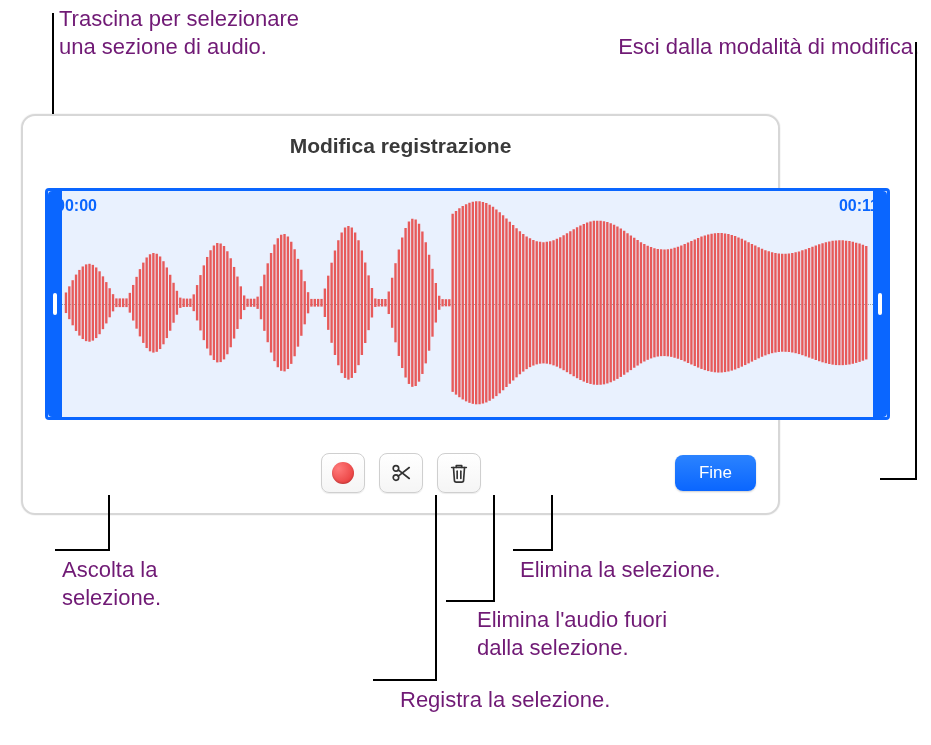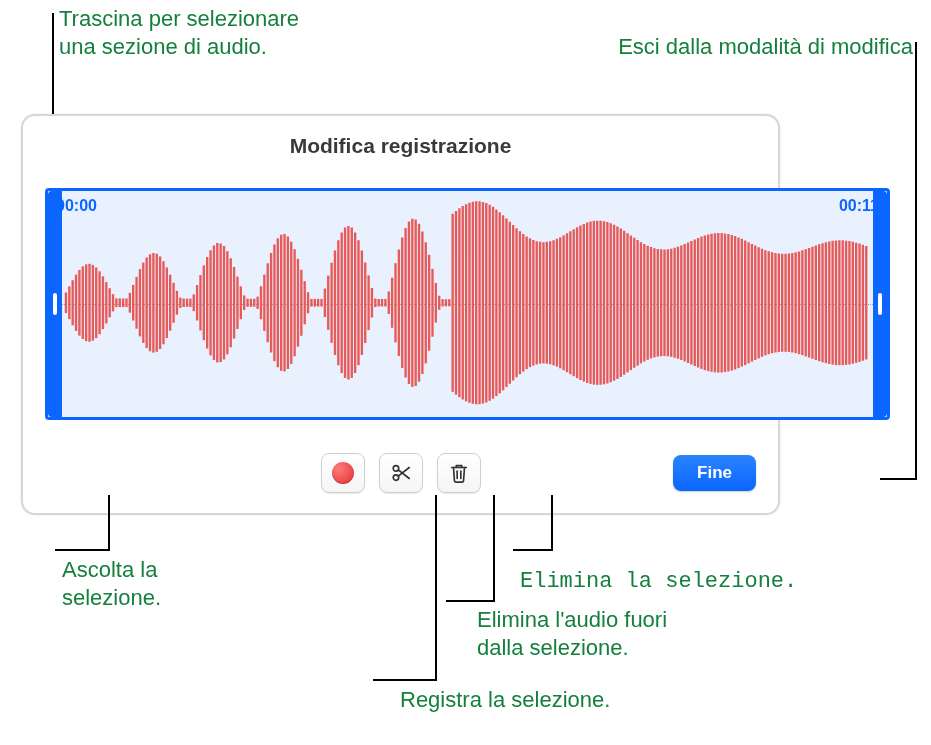--- a/index.html
+++ b/index.html
@@ -8,21 +8,21 @@
     font-family: -apple-system, "Helvetica Neue", Helvetica, Arial, sans-serif;
     background: #fff;
     width: 931px;
     height: 745px;
     position: relative;
     overflow: hidden;
   }
   .callout {
     position: absolute;
     font-size: 22px;
-    color: #15803d;
+    color: #701a75;
     line-height: 1.25;
   }
   .callout-line {
     position: absolute;
     background: #000;
   }
   .editor-panel {
     position: absolute;
     left: 21px;
     top: 114px;
@@ -130,21 +130,21 @@
     display: flex;
     gap: 14px;
   }
   .done-btn {
     margin-left: auto;
     background: linear-gradient(#2b83ff, #0a66ff);
     border: none;
     color: #fff;
     padding: 0 24px;
     font-size: 17px;
-    font-weight: 700;
+    font-weight: 400;
     height: 36px;
     border-radius: 8px;
     box-shadow: 0 1px 2px rgba(0,0,0,0.2);
   }
   .record-dot {
     width: 22px;
     height: 22px;
     border-radius: 50%;
     background: radial-gradient(circle at 30% 30%, #ff7a7a, #e43030);
     box-shadow: inset 0 -1px 2px rgba(0,0,0,0.2);
@@ -464,21 +464,21 @@
     <div class="btn done-btn">Fine</div>
   </div>
 
 </div>
 
 <div class="callout" style="left:62px; top:556px; white-space:pre;">Ascolta la
 selezione.</div>
 <div class="callout-line" style="left:108px; top:495px; width:2px; height:56px;"></div>
 <div class="callout-line" style="left:55px; top:549px; width:55px; height:2px;"></div>
 
-<div class="callout" style="left:520px; top:568px;font-family:Liberation Mono, monospace;">Elimina la selezione.</div>
+<div class="callout" style="left:520px; top:556px;">Elimina la selezione.</div>
 <div class="callout-line" style="left:551px; top:495px; width:2px; height:56px;"></div>
 <div class="callout-line" style="left:513px; top:549px; width:40px; height:2px;"></div>
 
 <div class="callout" style="left:477px; top:606px; white-space:pre;">Elimina l'audio fuori
 dalla selezione.</div>
 <div class="callout-line" style="left:493px; top:495px; width:2px; height:107px;"></div>
 <div class="callout-line" style="left:446px; top:600px; width:49px; height:2px;"></div>
 
 <div class="callout" style="left:400px; top:686px;">Registra la selezione.</div>
 <div class="callout-line" style="left:435px; top:495px; width:2px; height:186px;"></div>

